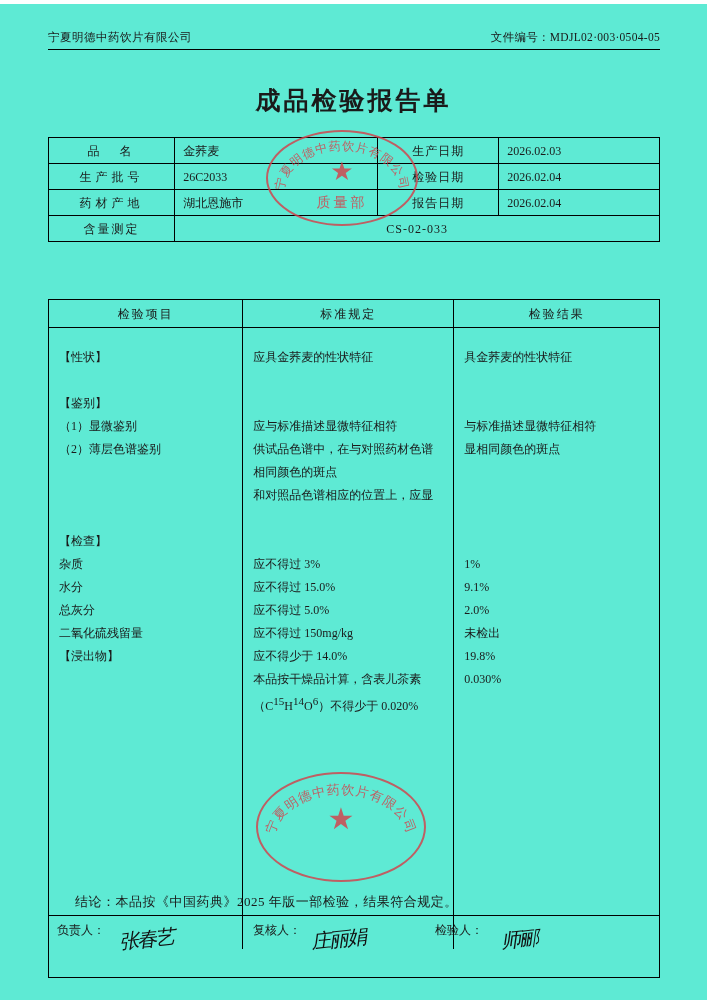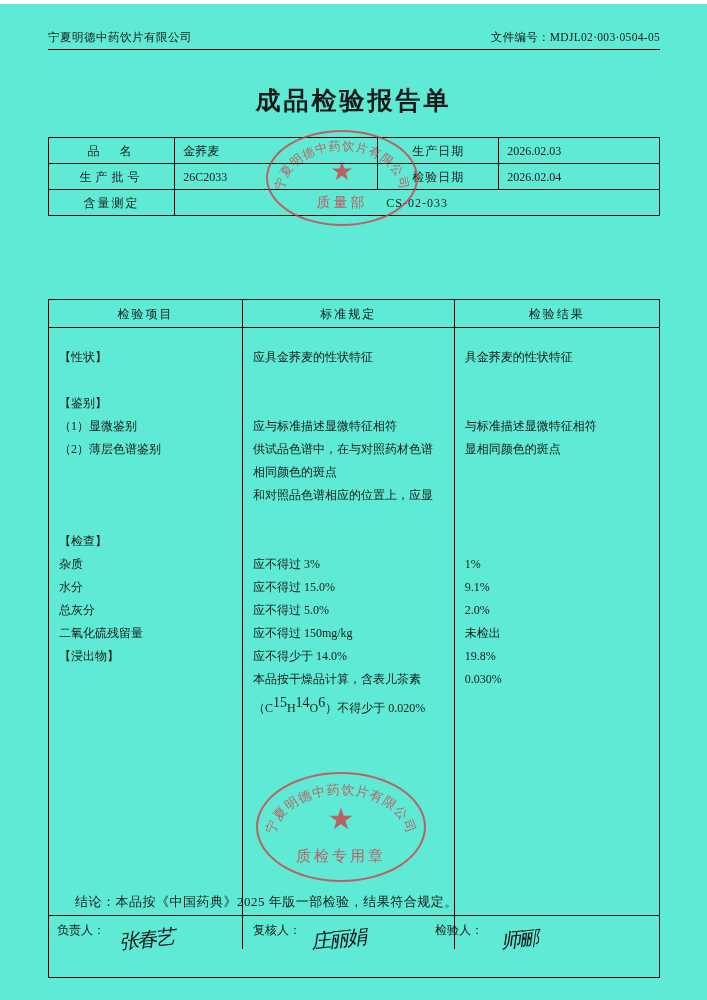--- a/index.html
+++ b/index.html
@@ -203,21 +203,21 @@
 
   #seal-bottom {
     left: 256px;
     top: 768px;
     width: 166px;
     height: 106px;
   }
   #seal-bottom .star { font-size: 30px; margin-top: -8px; }
   #seal-bottom .sub { bottom: 14px; font-size: 15px; }
 
-  .sub-sup { font-size: 14px; vertical-align: super; }
+  .sub-sup { font-size: 11px; vertical-align: super; }
 </style>
 </head>
 <body>
 
 <div class="page">
 
   <div class="hdr">
     <span class="company">宁夏明德中药饮片有限公司</span>
     <span class="docno">文件编号：MDJL02·003·0504-05</span>
   </div>
@@ -229,20 +229,26 @@
         <tr>
       <td class="lbl">品　名</td>
       <td class="val">金荞麦</td>
       <td class="lbl2">生产日期</td>
       <td class="val2">2026.02.03</td>
     </tr>
     <tr>
       <td class="lbl">生产批号</td>
       <td class="val">26C2033</td>
       <td class="lbl2">检验日期</td>
+      <td class="val2">2026.02.04</td>
+    </tr>
+    <tr>
+      <td class="lbl">药材产地</td>
+      <td class="val">湖北恩施市</td>
+      <td class="lbl2">报告日期</td>
       <td class="val2">2026.02.04</td>
     </tr>
     <tr>
       <td class="lbl reportno-lbl">含量测定</td>
       <td class="reportno-val" colspan="3">CS-02-033</td>
     </tr>
   </tbody>
     </table>
 
   <table class="detail">
@@ -419,16 +425,15 @@
   <div class="seal" id="seal-bottom">
     <div class="arc">
       <svg viewBox="0 0 166 106" preserveAspectRatio="none">
         <path id="arcBot" d="M 16 66 A 67 46 0 0 1 150 66" fill="none"></path>
         <text font-size="13" letter-spacing="1">
           <textPath href="#arcBot" startOffset="50%" text-anchor="middle">宁夏明德中药饮片有限公司</textPath>
         </text>
       </svg>
     </div>
     <div class="star">★</div>
-    <div class="sub">质检专用章</div>
   </div>
 
 </div>
 
 </body></html>

